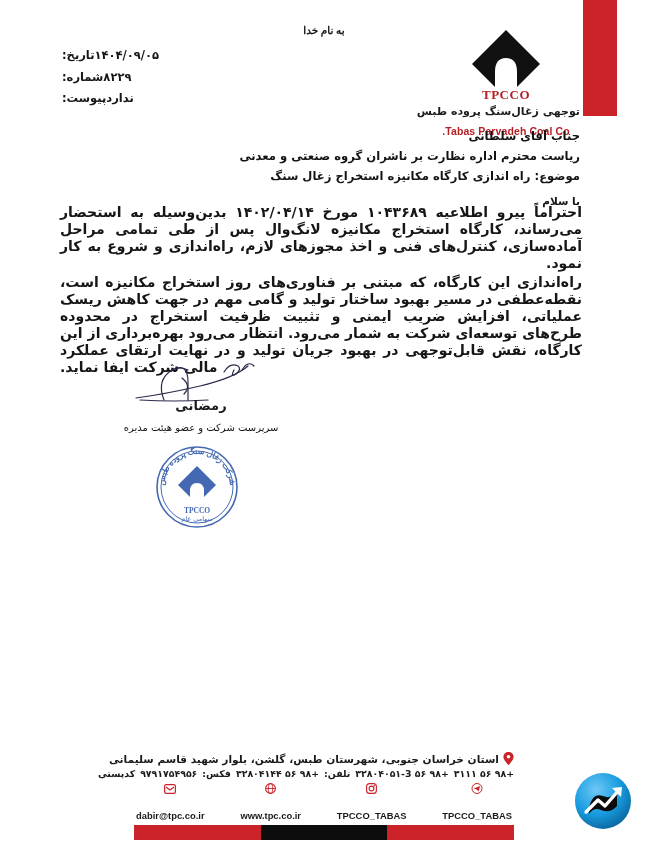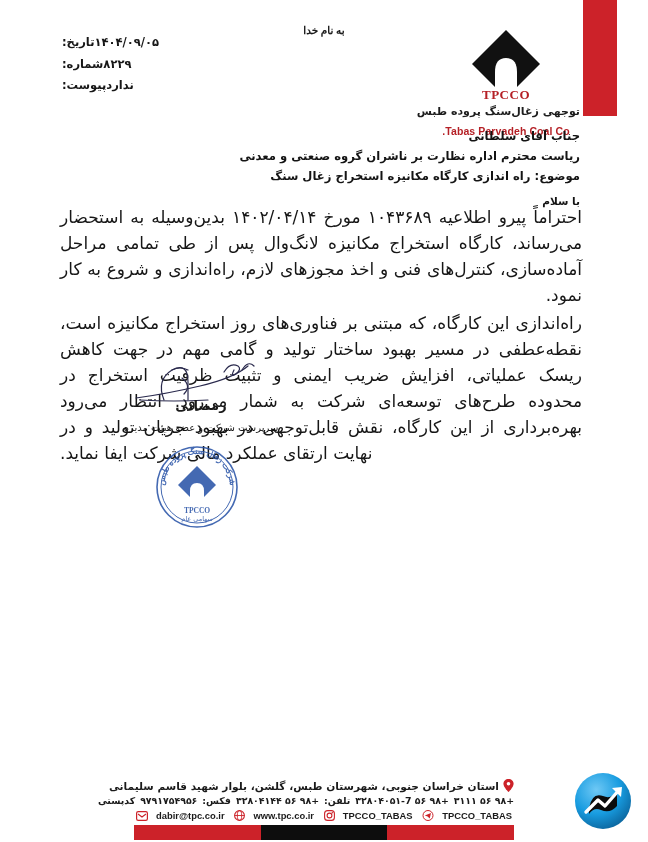--- a/index.html
+++ b/index.html
@@ -43,21 +43,21 @@
     font-size: 10.5px;
     font-weight: bold;
     color: #1b1b1b;
     letter-spacing: .3px;
     font-family: Liberation Serif, serif;
   }
 
   
   #meta {
     position: absolute;
-    top: 32px;
+    top: 45px;
     left: 62px;
     width: 160px;
     text-align: left;
     direction: rtl;
   }
   #meta .meta-row {
     font-size: 11.5px;
     font-weight: bold;
     color: #171717;
     line-height: 21.5px;
@@ -135,26 +135,27 @@
   
   #body-text {
     position: absolute;
     top: 204px;
     left: 60px;
     width: 522px;
     direction: rtl;
     text-align: justify;
   }
   #body-text p {
-    font-size: 17px;
-    line-height: 26px;
+    font-size: 14px;
+    line-height: 17px;
     color: #161616;
     text-align: justify;
     text-align-last: left;
     margin-bottom: 2px;
+    font-weight: bold;
   }
   #body-text p.p1 { text-align-last: right; }
 
   
   #signature {
     position: absolute;
     top: 356px;
     left: 96px;
     width: 210px;
     text-align: center;
@@ -235,26 +236,27 @@
   .f-social {
     display: flex;
     align-items: center;
     justify-content: space-between;
     direction: ltr;
     padding: 0 2px 4px 2px;
   }
   .f-social .s-item {
     display: flex;
     align-items: center;
-    gap: 8px;
+    gap: 16px;
     font-family: "Liberation Sans", sans-serif;
     font-size: 9.4px;
     font-weight: bold;
     color: #1a1a1a;
     white-space: nowrap;
+    flex-direction: column;
   }
   .s-ico { display: block; }
 
   
   #footer-bar {
     display: flex;
     width: 380px;
     height: 15px;
     margin: 0 auto;
   }
@@ -360,21 +362,21 @@
           <svg class="s-ico" width="11" height="13" viewBox="0 0 11 13" aria-hidden="true">
             <path d="M5.5 0 C2.6 0 .4 2.1 .4 4.8 C.4 8.2 5.5 13 5.5 13 C5.5 13 10.6 8.2 10.6 4.8 C10.6 2.1 8.4 0 5.5 0 Z" fill="#cc2229"></path>
             <circle cx="5.5" cy="4.7" r="1.8" fill="#ffffff"></circle>
           </svg>
         </span>
         <span>استان خراسان جنوبی، شهرستان طبس، گلشن، بلوار شهید قاسم سلیمانی</span>
       </div>
 
       <div class="f-contact">
         <span class="seg">+۹۸ ۵۶ ۳۱۱۱</span>
-        <span class="seg">+۹۸ ۵۶ ۳۲۸۰۴۰۵۱-7</span>
+        <span class="seg">+۹۸ ۵۶ ۳۲۸۰۴۰۵۱-3</span>
         <span class="seg">تلفن:</span>
         <span class="seg">+۹۸ ۵۶ ۳۲۸۰۴۱۴۴</span>
         <span class="seg">فکس:</span>
         <span class="seg">۹۷۹۱۷۵۴۹۵۶</span>
         <span class="seg">کدپستی</span>
       </div>
 
       <div class="f-social">
         <div class="s-item">
           <span>

